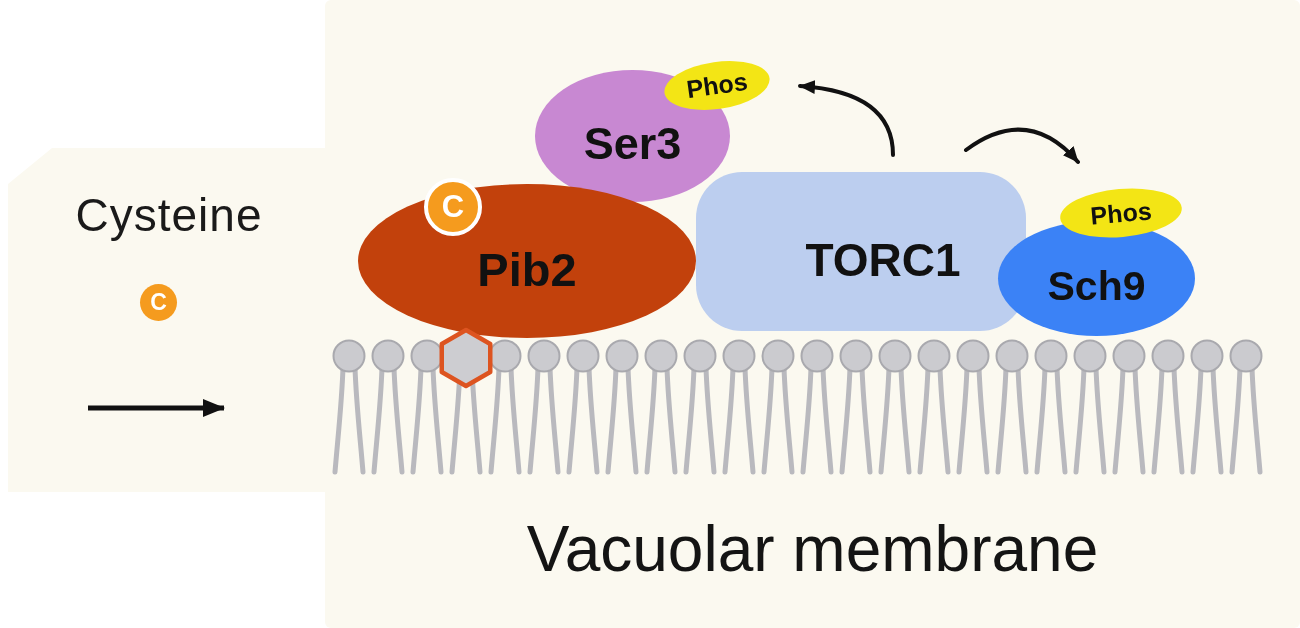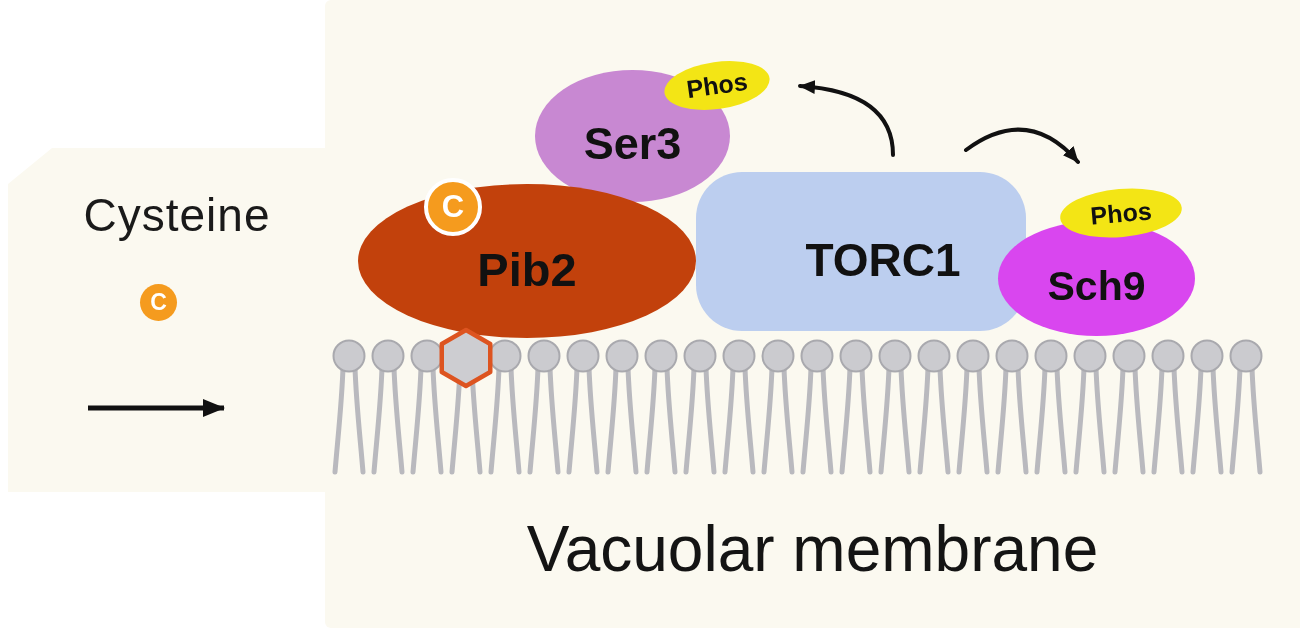--- a/index.html
+++ b/index.html
@@ -1,35 +1,35 @@
 <!DOCTYPE html>
 <html><head>
 <meta charset="utf-8">
 <style>
   html,body{margin:0;padding:0;background:#ffffff;}
   .canvas{
     position:relative;width:1300px;height:628px;background:#ffffff;
     font-family:"Liberation Sans", sans-serif;overflow:hidden;
   }
-  .panel{position:absolute;background:#fbf9f0;padding-left:16px;}
+  .panel{position:absolute;background:#fbf9f0;}
   .panel-right{left:325px;top:0;width:975px;height:628px;border-radius:6px;}
   .panel-left{left:8px;top:148px;width:322px;height:344px;
     clip-path:polygon(44px 0, 100% 0, 100% 100%, 0 100%, 0 36px);}
   .cysteine-label{position:absolute;left:0;right:0;top:40px;text-align:center;
     font-size:46px;color:#1a1a1a;letter-spacing:1px;}
   .c-badge{position:absolute;background:#f59b1e;color:#ffffff;font-weight:bold;
     border-radius:50%;display:flex;align-items:center;justify-content:center;z-index:3;}
   .c-badge-small{left:132px;top:136px;width:37px;height:37px;font-size:23px;}
   .c-badge-pib2{left:424px;top:178px;width:50px;height:50px;font-size:31px;border:4px solid #ffffff;}
   .reaction-arrow{position:absolute;left:74px;top:242px;}
   .ellipse{position:absolute;border-radius:50%;display:flex;align-items:center;
     justify-content:center;z-index:2;}
   .ser3{left:535px;top:70px;width:195px;height:132px;background:#c888d2;}
   .pib2{left:358px;top:184px;width:338px;height:154px;background:#c2410c;}
-  .sch9{left:998px;top:221px;width:197px;height:115px;background:#d946ef;}
+  .sch9{left:998px;top:221px;width:197px;height:115px;background:#3b82f6;}
   .torc1{position:absolute;left:696px;top:172px;width:286px;height:159px;background:#bcceef;
     border-radius:46px;display:flex;align-items:center;justify-content:center;z-index:2;padding-left:44px;}
   .protein-label{font-weight:bold;color:#111111;margin-top:16px;}
   .ser3 .protein-label{font-size:45px;}
   .pib2 .protein-label{font-size:47px;}
   .torc1 .protein-label{font-size:46px;}
   .sch9 .protein-label{font-size:41px;}
   .phos{position:absolute;background:#f3e515;border-radius:50%;display:flex;align-items:center;
     justify-content:center;font-weight:bold;font-size:25px;color:#111111;z-index:3;}
   .phos-ser3{left:664px;top:62px;width:106px;height:47px;transform:rotate(-8deg);}

